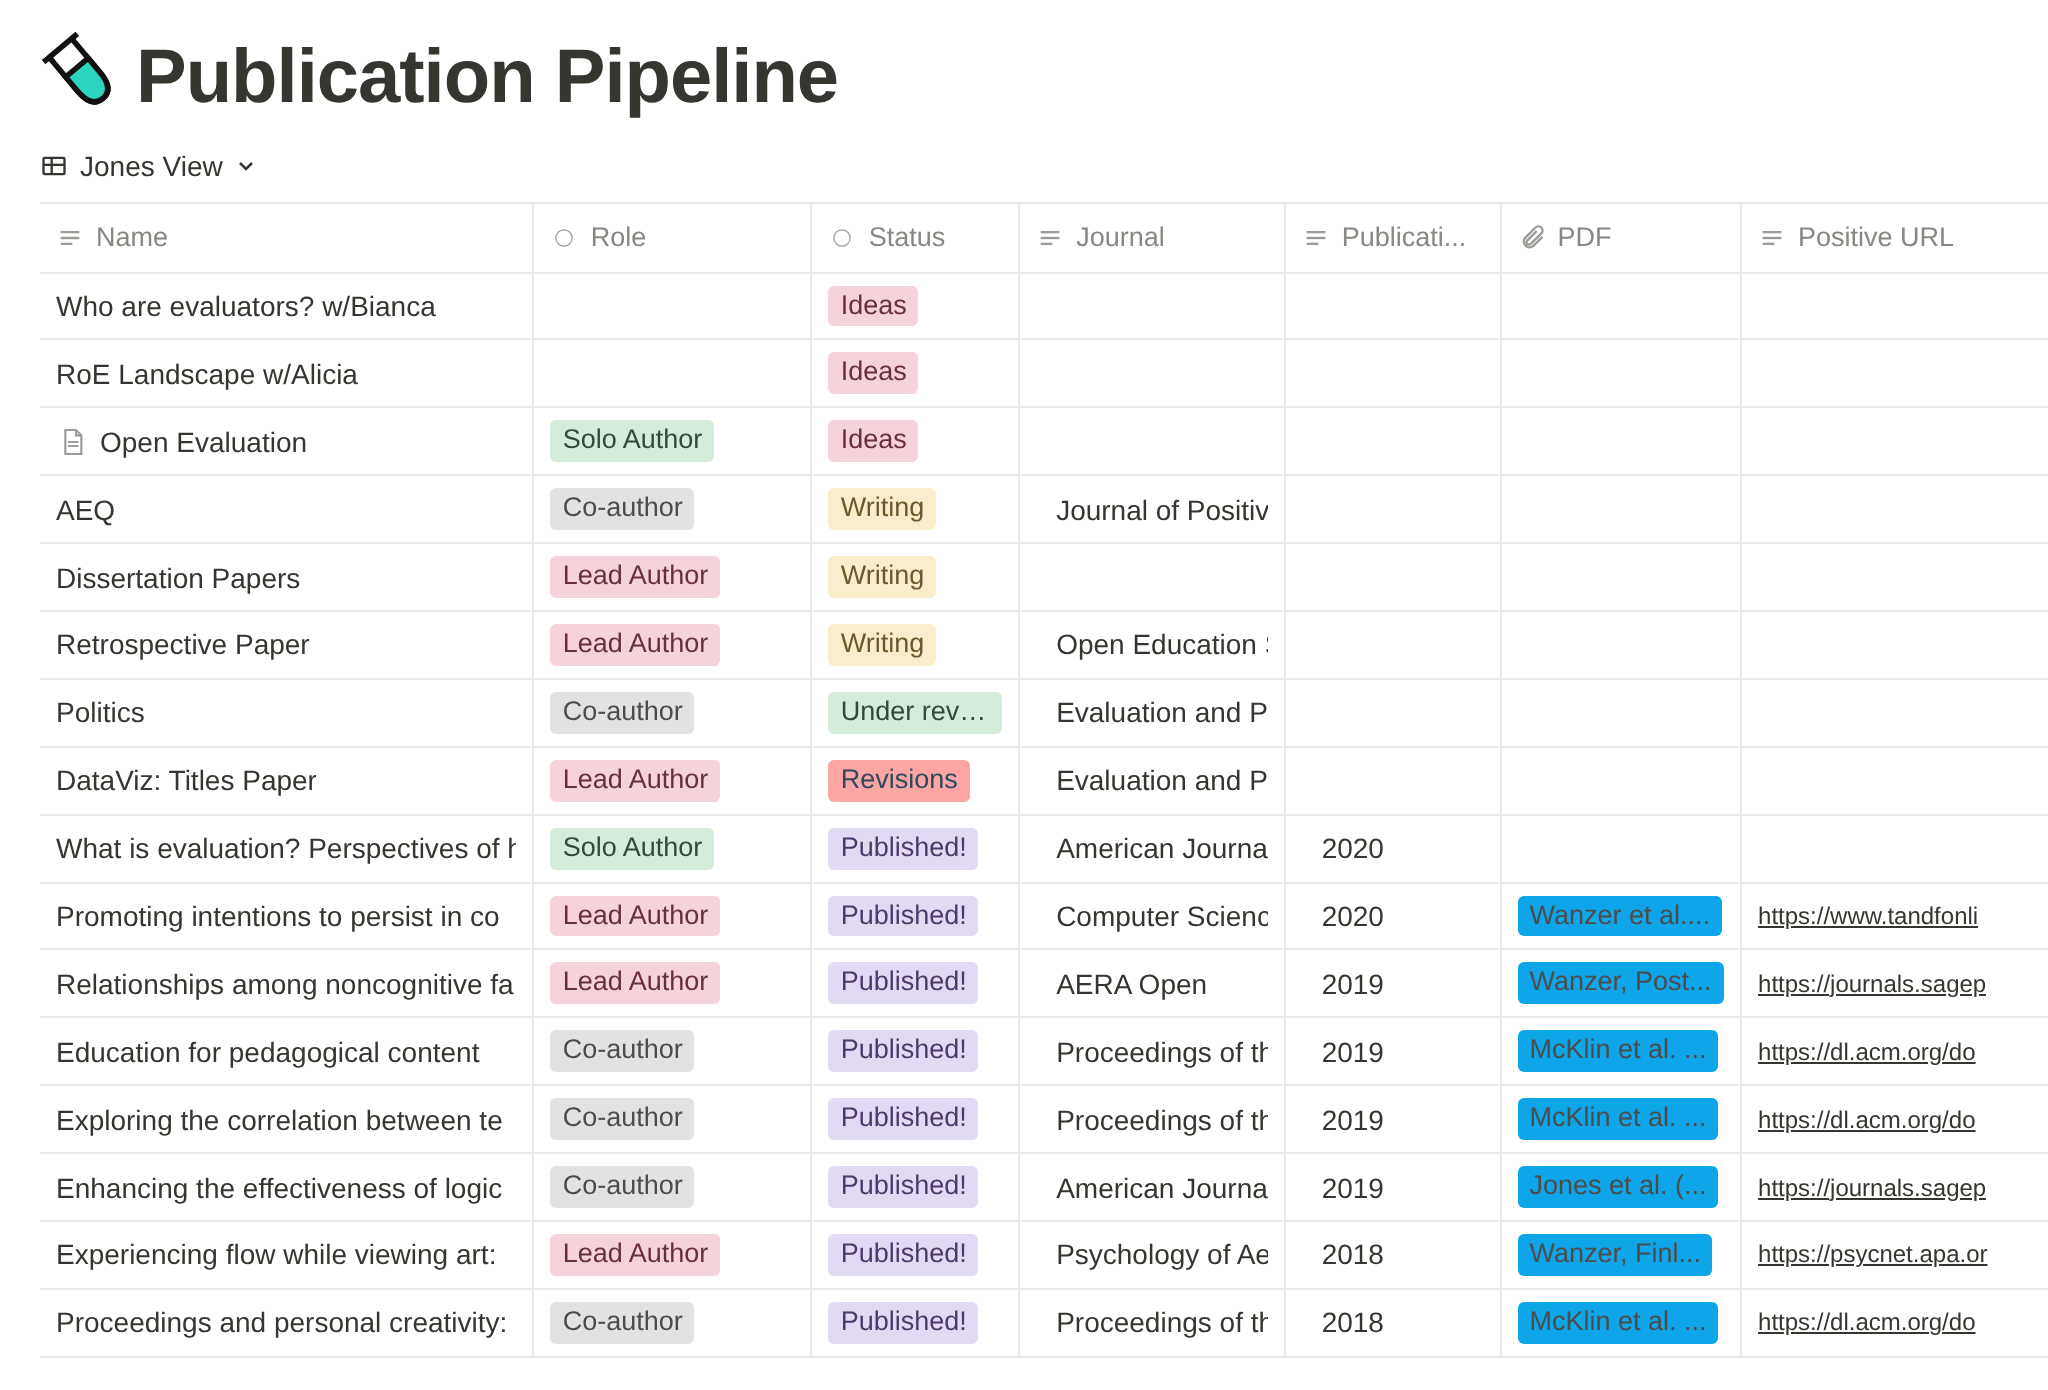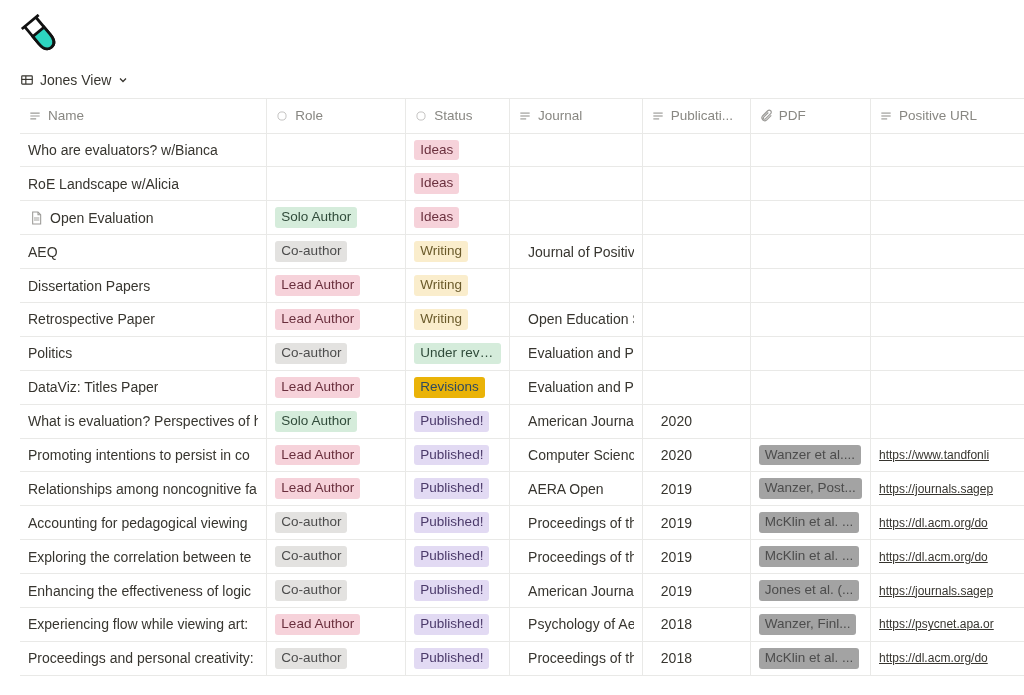--- a/index.html
+++ b/index.html
@@ -113,21 +113,21 @@
       display: inline-block;
       padding: 1px 6px;
       border-radius: 3px;
       font-size: 13.5px;
       overflow: hidden;
       text-overflow: ellipsis;
       max-width: 100%;
       line-height: 1.4;
     }
     .pdf-tag {
-      background: #a3a3a3;
+      background: #0ea5e9;
       color: #4c4c4c;
     }
     .url-link {
       color: #37352f;
       text-decoration: underline;
       font-size: 12px;
       overflow: hidden;
       text-overflow: clip;
       cursor: pointer;
     }
@@ -142,20 +142,21 @@
 <body>
 
 <div class="page-header">
   <div class="page-icon">
     <svg viewBox="0 0 48 48" width="44" height="44">
       <path d="M16 4 L16 28 Q16 40 24 40 Q32 40 32 28 L32 4" fill="none" stroke="#111" stroke-width="3" transform="rotate(-40 24 24)"></path>
       <path d="M16 18 L16 28 Q16 40 24 40 Q32 40 32 28 L32 18 Z" fill="#2dd4bf" stroke="#111" stroke-width="3" transform="rotate(-40 24 24)"></path>
       <line x1="12" y1="4" x2="36" y2="4" stroke="#111" stroke-width="3" transform="rotate(-40 24 24)"></line>
     </svg>
   </div>
+  <h1 class="page-title">Publication Pipeline</h1>
 </div>
 
 <div class="view-selector">
   <svg class="th-icon" viewBox="0 0 24 24" stroke-width="2">
       <rect x="3" y="5" width="18" height="14" rx="1"></rect>
       <line x1="3" y1="11" x2="21" y2="11"></line>
       <line x1="10" y1="5" x2="10" y2="19"></line>
     </svg>
   <span>Jones View</span>
   <svg class="chevron" viewBox="0 0 24 24" stroke-width="2.5">
@@ -473,21 +474,21 @@
               <span class="name-text">DataViz: Titles Paper</span>
             </div>
           </td>
           <td class="col-role">
             <div class="cell-inner">
               <span class="tag" style="background: rgb(246, 210, 218); color: rgb(106, 47, 61);">Lead Author</span>
             </div>
           </td>
           <td class="col-status">
             <div class="cell-inner">
-              <span class="tag" style="background: #eab308; color: rgb(47, 74, 95);">Revisions</span>
+              <span class="tag" style="background: #fca5a5; color: rgb(47, 74, 95);">Revisions</span>
             </div>
           </td>
           <td class="col-journal">
             <div class="cell-inner">
               <span class="journal-text">Evaluation and Pro</span>
             </div>
           </td>
           <td class="col-pub">
             <div class="cell-inner">
               <span class="pub-text"></span>
@@ -603,21 +604,21 @@
           </td>
           <td class="col-url">
             <div class="cell-inner">
               <span class="url-link">https://journals.sagep</span>
             </div>
           </td>
         </tr>
         <tr>
           <td class="col-name">
             <div class="cell-inner">
-              <span class="name-text">Accounting for pedagogical viewing </span>
+              <span class="name-text">Education for pedagogical content </span>
             </div>
           </td>
           <td class="col-role">
             <div class="cell-inner">
               <span class="tag" style="background: rgb(227, 226, 224); color: rgb(76, 76, 76);">Co-author</span>
             </div>
           </td>
           <td class="col-status">
             <div class="cell-inner">
               <span class="tag" style="background: rgb(226, 218, 243); color: rgb(75, 58, 106);">Published!</span>

